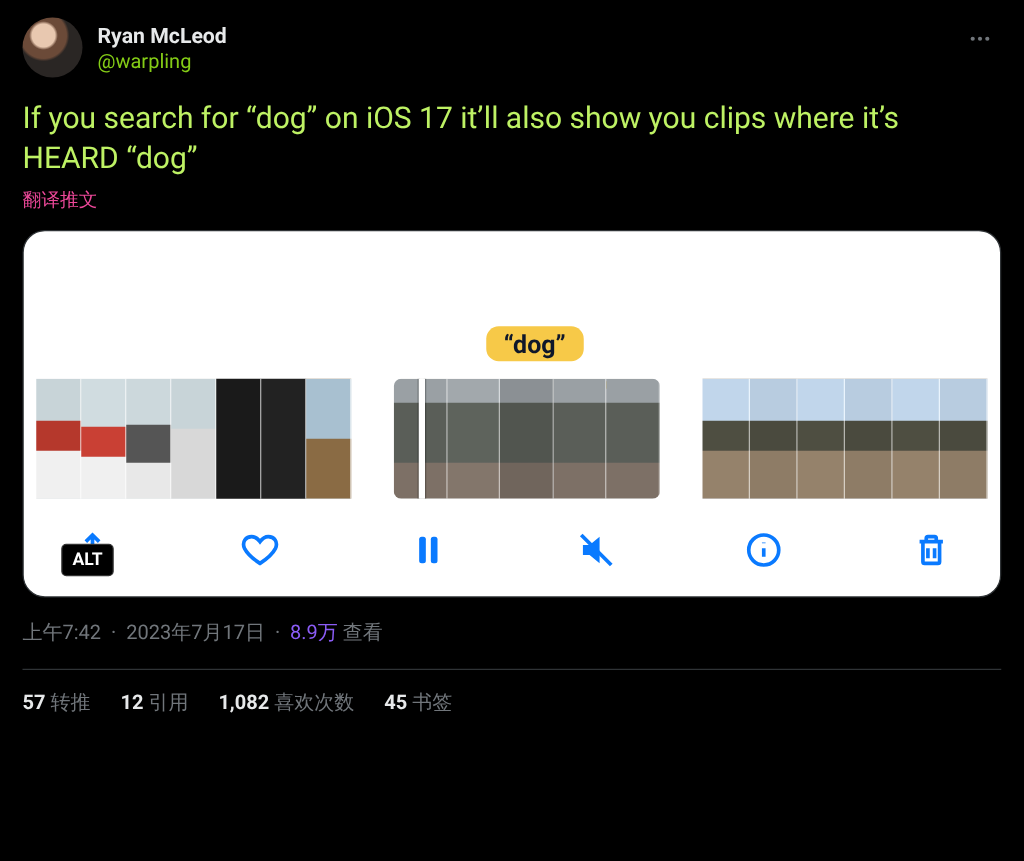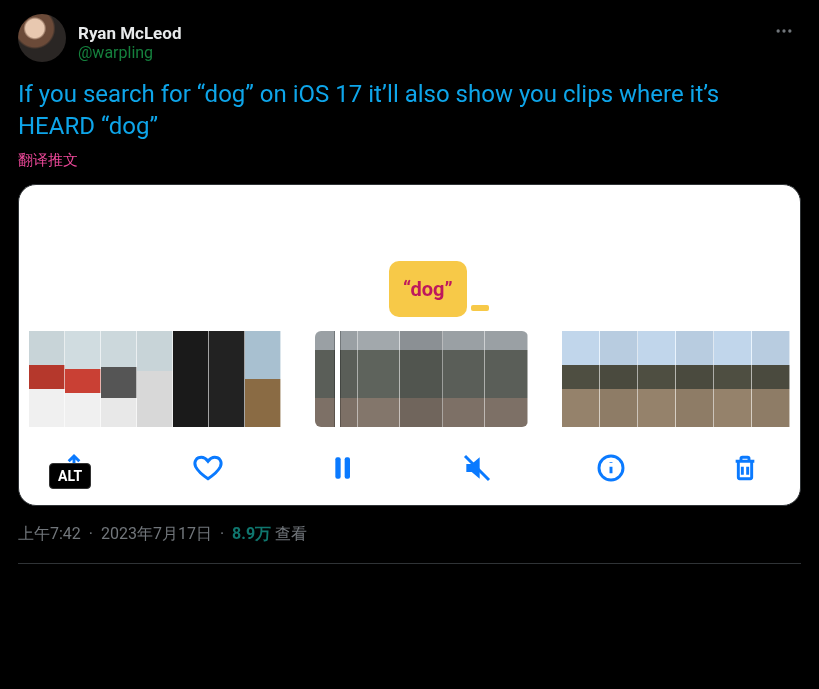--- a/index.html
+++ b/index.html
@@ -6,41 +6,41 @@
   body {
     background: #000;
     color: #e7e9ea;
     font-family: -apple-system, BlinkMacSystemFont, "Segoe UI", Roboto, Helvetica, Arial, sans-serif;
     width: 819px;
     height: 689px;
     overflow: hidden;
     padding: 14px 18px;
   }
   .tweet { width: 100%; }
-  .header { display: flex; align-items: flex-end; position: relative; }
+  .header { display: flex; align-items: center; position: relative; }
   .avatar {
     width: 48px; height: 48px; border-radius: 50%;
     background: radial-gradient(circle at 35% 30%, #e8c8b0 0 20%, #6b4a38 25% 40%, #2a2624 45% 100%);
     flex-shrink: 0;
   }
   .user-block { margin-left: 12px; display: flex; flex-direction: column; }
   .display-name { font-weight: 700; font-size: 17px; color: #e7e9ea; }
-  .handle { font-size: 16px; color: #15803d; }
+  .handle { font-size: 16px; color: #84cc16; }
   .more-btn {
     position: absolute; right: 0; top: 0;
     width: 34px; height: 34px; display: flex; align-items: center; justify-content: center;
     border-radius: 50%; cursor: pointer;
   }
   .more-btn svg { width: 20px; height: 20px; fill: #71767b; }
 
   .tweet-text {
     margin-top: 16px;
     font-size: 24px;
     line-height: 1.35;
-    color: #0ea5e9;
+    color: #bef264;
   }
   .translate-link {
     display: inline-block;
     margin-top: 8px;
     color: #ec4899;
     font-size: 15px;
     cursor: pointer;
   }
 
   .media-card {
@@ -49,24 +49,24 @@
     border: 1px solid #2f3336;
     border-radius: 18px;
     background: #fff;
     overflow: hidden;
     position: relative;
     padding: 14px 10px 18px 10px;
   }
   .tag-label {
     display: inline-block;
     background: #f7c948;
-    color: #be185d;
+    color: #0f172a;
     font-weight: 700;
     font-size: 20px;
-    padding: 16px 14px;
+    padding: 2px 14px;
     border-radius: 10px;
     position: relative;
     left: 360px;
     top: 62px;
   }
   .tag-caret {
     position: absolute;
     width: 18px; height: 6px;
     background: #f7c948;
     left: 452px; top: 120px;
@@ -137,21 +137,21 @@
     border-radius: 4px;
     border: 1px solid #333;
   }
 
   .meta-line {
     margin-top: 18px;
     font-size: 16px;
     color: #71767b;
   }
   .meta-line .dot { margin: 0 4px; }
-  .meta-line .views-count { font-weight: 700; color: #0f766e; }
+  .meta-line .views-count { font-weight: 400; color: #8b5cf6; }
 
   .divider {
     border: none;
     border-top: 1px solid #2f3336;
     margin-top: 18px;
   }
 
   .stats-row {
     display: flex;
     gap: 24px;
@@ -259,14 +259,20 @@
     <span>上午7:42</span>
     <span class="dot">·</span>
     <span>2023年7月17日</span>
     <span class="dot">·</span>
     <span class="views-count">8.9万</span>
     <span>查看</span>
   </div>
 
   <hr class="divider">
 
+  <div class="stats-row">
+    <span><strong>57</strong><span>转推</span></span>
+    <span><strong>12</strong><span>引用</span></span>
+    <span><strong>1,082</strong><span>喜欢次数</span></span>
+    <span><strong>45</strong><span>书签</span></span>
+  </div>
 
 </div>
 
 </body></html>

